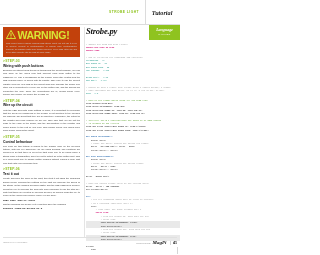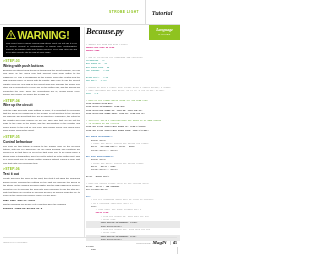--- a/index.html
+++ b/index.html
@@ -41,21 +41,21 @@
   .cols { position: absolute; top: 27px; left: 0; right: 0; bottom: 18px; display: flex; }
   .col-left  { width: 84px; padding: 0 4px 0 3px; position: relative; }
   .col-right { flex: 1; position: relative; padding-left: 2px; }
   .col-divider {
     position: absolute; top: 27px; bottom: 18px; left: 84px;
     width: .4px; background: #e4e4e4;
   }
 
   
   .warning {
-    background: #000000; padding: 2.5px 3px 3px 3px; margin-bottom: 3px;
+    background: #c2410c; padding: 2.5px 3px 3px 3px; margin-bottom: 3px;
   }
   .warning-title {
     display: flex; align-items: center; gap: 1.5px;
     color: #d9e635; font-weight: bold; font-size: 10.5px;
     letter-spacing: -.3px; line-height: 1;
   }
   .warn-tri { flex: 0 0 auto; }
   .warning-body {
     color: #cfcfcf; font-size: 2.15px; line-height: 1.45;
     margin-top: 1.5px; text-align: justify;
@@ -188,21 +188,21 @@
         <div class="step-body">Create and save the code on the right, then test it out using the command shown below. Running the buttons on the right will increase the speed of the strobe as the blinking becomes faster and the LED flashes far quicker. Press the key to increase the blink rate and remember to use the stop key. Note that these are created by physical devices, so always press the key to clean up the GPIO pins properly when you are done.</div>
         <div class="cmd-line">sudo nano /mnt/rc.local</div>
         <div class="step-body">add the following line before exit 0 and then save the changes</div>
         <div class="cmd-line">python3 /home/pi/strobe.py &amp;</div>
       </div>
 
     </div>
 
     <div class="col-right">
       <div class="code-head">
-        <div class="code-title">Because.py</div>
+        <div class="code-title">Strobe.py</div>
         <div class="lang-badge">
           <span class="b1">Language</span>
           <span class="b2">PYTHON</span>
         </div>
       </div>
       <div class="code" id="code-listing"><span class="ln c-com"># Import the GPIO and time library</span><span class="ln c-kw">import RPi.GPIO as GPIO</span><span class="ln c-kw">import time</span><span class="ln ">&nbsp;</span><span class="ln c-com"># Set up variables for constants and variables</span><span class="ln c-num">TRANSISTOR = 17</span><span class="ln c-num">BTN_SPEED_UP = 27</span><span class="ln c-num">BTN_SPEED_DOWN = 22</span><span class="ln c-num">LED_CURRENT = 0.005</span><span class="ln ">&nbsp;</span><span class="ln c-num">BLINK_DELAY = 0.05</span><span class="ln c-num">MIN_DELAY = 0.001</span><span class="ln ">&nbsp;</span><span class="ln c-com"># Repeat so that a higher step factor gives a faster strobe; a slower</span><span class="ln c-com"># step increases the time delay, so it is 'a run at off' blinks.</span><span class="ln c-num">STEP = 0.2</span><span class="ln ">&nbsp;</span><span class="ln c-com2"># Mark up the installation using all the GPIO pins</span><span class="ln ">GPIO.setmode(GPIO.BCM)</span><span class="ln ">GPIO.setup(TRANSISTOR, GPIO.OUT)</span><span class="ln ">GPIO.setup(BTN_SPEED_UP, GPIO.IN, GPIO.PUD_UP)</span><span class="ln ">GPIO.setup(BTN_SPEED_DOWN, GPIO.IN, GPIO.PUD_UP)</span><span class="ln ">&nbsp;</span><span class="ln c-com2"># This will build a function when the speed up or down button</span><span class="ln c-com2"># is pressed on the circuit</span><span class="ln ">GPIO.add_event_detect(BTN_SPEED_UP, GPIO.FALLING)</span><span class="ln ">GPIO.add_event_detect(BTN_SPEED_DOWN, GPIO.FALLING)</span><span class="ln ">&nbsp;</span><span class="ln c-fn">def speed_up(channel):</span><span class="ln ">    global delay</span><span class="ln c-com">    # Lower the delay, making the strobe run faster</span><span class="ln ">    delay = max(MIN_DELAY, delay - STEP)</span><span class="ln ">    print('delay:', delay)</span><span class="ln ">&nbsp;</span><span class="ln c-fn">def slow_down(channel):</span><span class="ln ">    global delay</span><span class="ln c-com">    # Raise the delay, making the strobe slower</span><span class="ln ">    delay = delay + STEP</span><span class="ln ">    print('delay:', delay)</span><span class="ln ">&nbsp;</span><span class="ln ">delay = BLINK_DELAY</span><span class="ln ">&nbsp;</span><span class="ln c-com"># Make the strobe change value to the current delay</span><span class="ln ">delay = delay + LED_CURRENT</span><span class="ln ">set.cleanup(delay)</span><span class="ln ">&nbsp;</span><span class="ln c-fn">try:</span><span class="ln c-com">    # The try statement makes sure we clean up properly</span><span class="ln c-com">    # on a keyboard interrupt (Ctrl-C)</span><span class="ln ">    True:</span><span class="ln c-com">        # Loop until the timer presses Ctrl-C</span><span class="ln c-kw">        while True:</span><span class="ln c-com">            # Turn the strobe on, then wait for the</span><span class="ln c-com">            # delay time</span><span class="ln c-hl">            GPIO.output(TRANSISTOR, False)</span><span class="ln c-hl">            time.sleep(delay)</span><span class="ln c-com">            # Turn the strobe off, then wait for the</span><span class="ln c-com">            # delay time</span><span class="ln c-hl">            GPIO.output(TRANSISTOR, True)</span><span class="ln c-hl">            time.sleep(delay)</span><span class="ln ">&nbsp;</span><span class="ln ">except:</span><span class="ln ">    pass</span></div>
     </div>
   </div>
 
   <div class="footer">

